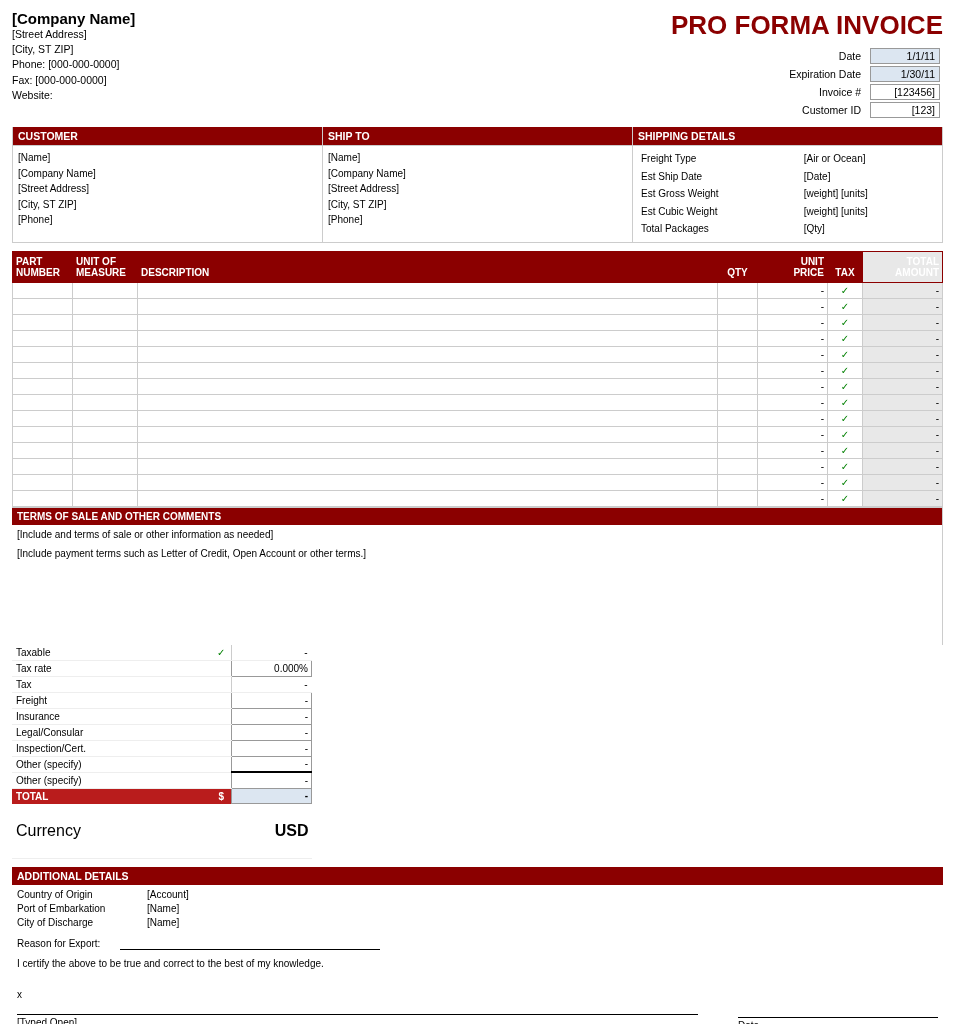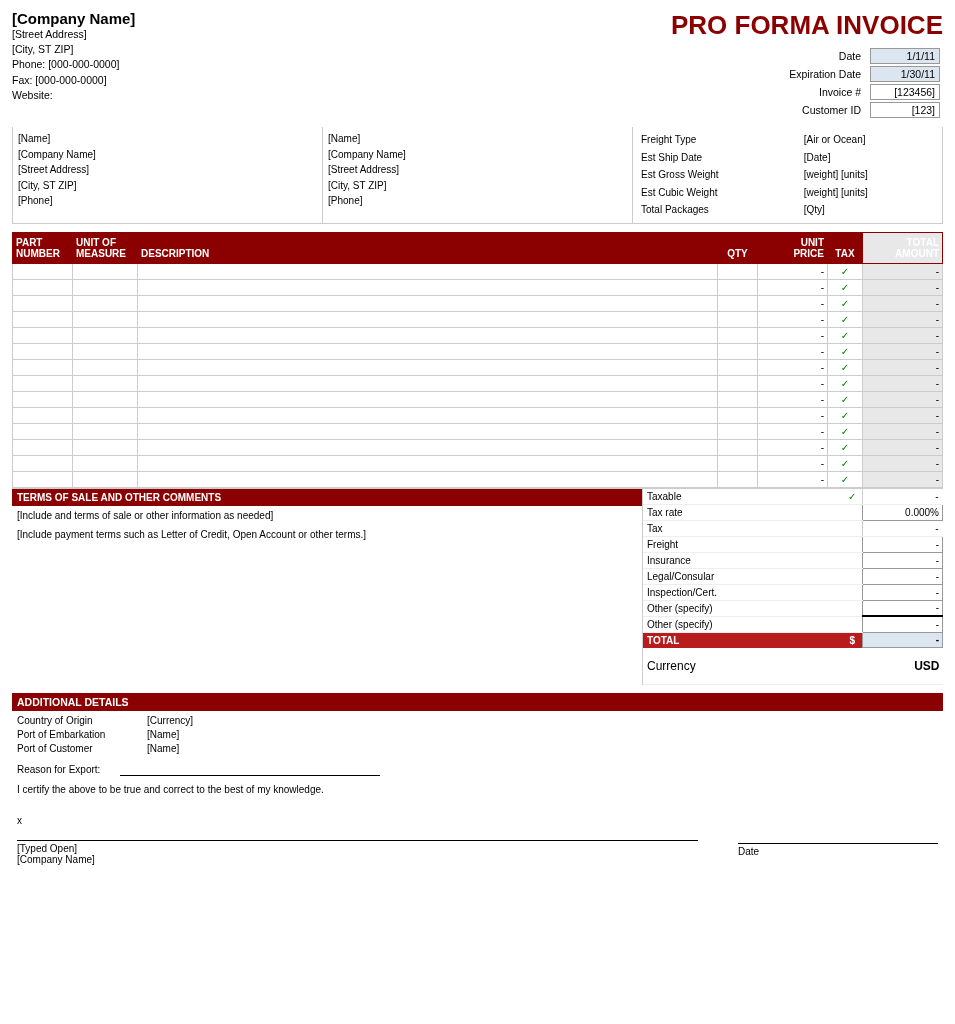--- a/index.html
+++ b/index.html
@@ -104,20 +104,21 @@
     .items-table .col-total { width: 80px; text-align: right; background: #e8e8e8; }
 
     .green-check { color: green; font-size: 10px; }
     .dash { text-align: right; }
 
     
     .bottom-section {
       display: flex;
       margin-top: 0;
       border-top: 1px solid #ccc;
+      flex-direction: column;
     }
     .terms-col {
       flex: 1;
       border-right: 1px solid #ccc;
     }
     .totals-col {
       width: 300px;
     }
 
     .totals-table {
@@ -132,21 +133,21 @@
     }
     .totals-table .t-label { text-align: left; }
     .totals-table .t-check { width: 20px; text-align: center; }
     .totals-table .t-value {
       width: 80px;
       text-align: right;
       border-left: 1px solid #ccc;
     }
     .total-row { background: #b91c1c; color: #fff; font-weight: bold; }
     .total-row td { border-bottom: none; }
-    .currency-row td { font-size: 12px; }
+    .currency-row td { font-size: 16px; }
 
     
     .terms-header-bar {
       background: #8b0000;
       color: #fff;
       font-weight: bold;
       font-size: 10px;
       padding: 3px 5px;
     }
     .terms-body {
@@ -244,20 +245,31 @@
       <tr>
         <td class="label-cell">Customer ID</td>
         <td><span class="meta-value-plain">[123]</span></td>
       </tr>
     </tbody>
       </table>
   </div>
 </div>
 
 <div class="three-col-wrapper">
+  <div class="three-col-header-row">
+    <div class="three-col-header-cell">
+      <div class="section-header">CUSTOMER</div>
+    </div>
+    <div class="three-col-header-cell">
+      <div class="section-header">SHIP TO</div>
+    </div>
+    <div class="three-col-header-cell">
+      <div class="section-header">SHIPPING DETAILS</div>
+    </div>
+  </div>
   <div class="three-col-body-row">
     <div class="three-col-body-cell">
       <div>[Name]</div>
       <div>[Company Name]</div>
       <div>[Street Address]</div>
       <div>[City, ST  ZIP]</div>
       <div>[Phone]</div>
     </div>
     <div class="three-col-body-cell">
       <div>[Name]</div>
@@ -496,40 +508,40 @@
         <td style="width:80px;text-align:right;border:1px solid #999;background:#fff;padding:1px 3px;border-top:2px solid #000;">-</td>
       </tr>
       <tr class="total-row">
         <td class="t-label">TOTAL</td>
         <td class="t-check">$</td>
         <td style="width:80px;text-align:right;background:#dce6f1;color:#000;padding:1px 3px;border:1px solid #999;">-</td>
       </tr>
       <tr class="currency-row">
         <td class="t-label">Currency</td>
         <td class="t-check"></td>
-        <td style="width:80px;text-align:right;font-weight:bold;padding:11px 3px;">USD</td>
+        <td style="width:80px;text-align:right;font-weight:bold;padding:18px 3px;">USD</td>
       </tr>
     </tbody>
       </table>
   </div>
 </div>
 
 <div class="additional-section">
   <div class="section-header">ADDITIONAL DETAILS</div>
   <div class="additional-body">
     <div class="detail-row">
       <span class="det-label">Country of Origin</span>
-      <span class="det-val">[Currency]</span>
+      <span class="det-val">[Account]</span>
     </div>
     <div class="detail-row">
       <span class="det-label">Port of Embarkation</span>
       <span class="det-val">[Name]</span>
     </div>
     <div class="detail-row">
-      <span class="det-label">Port of Customer</span>
+      <span class="det-label">City of Discharge</span>
       <span class="det-val">[Name]</span>
     </div>
     <div class="reason-row">
       <label>Reason for Export:</label>
       <input class="reason-input" type="text" style="">
     </div>
     <p class="certify-text">I certify the above to be true and correct to the best of my knowledge.</p>
     <div class="signature-section">
       <div class="sig-block">
         <div style="font-size:10px;margin-bottom:14px;">x</div>

